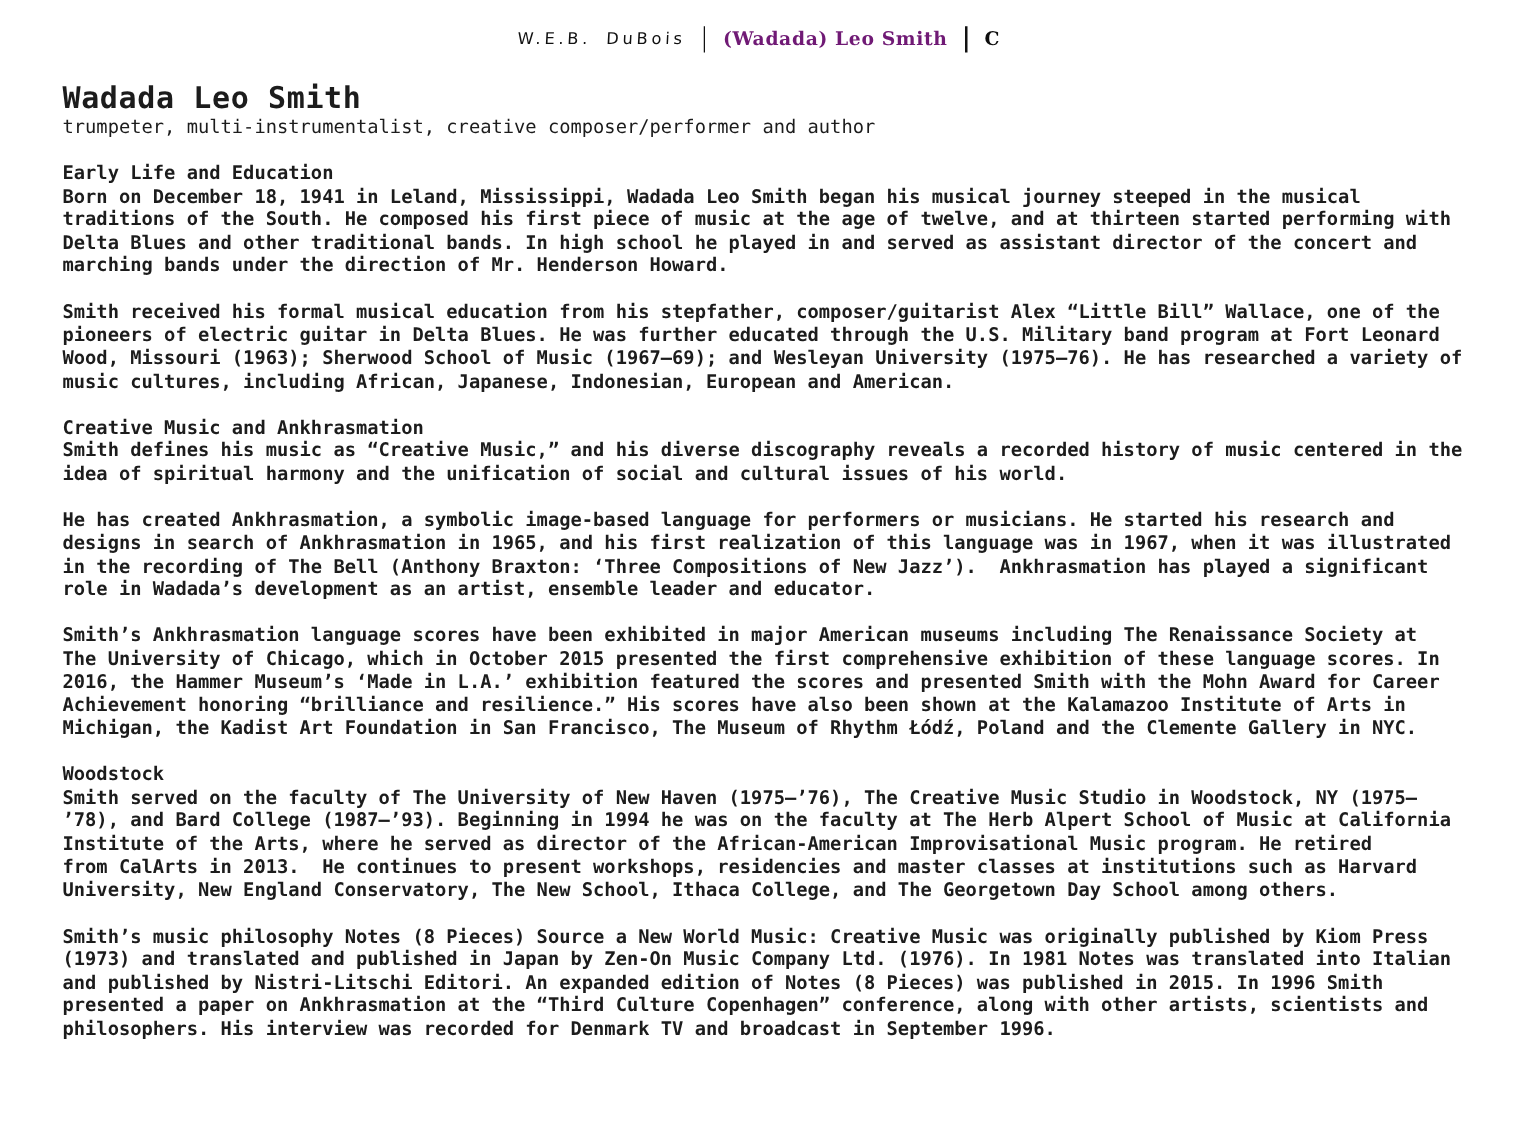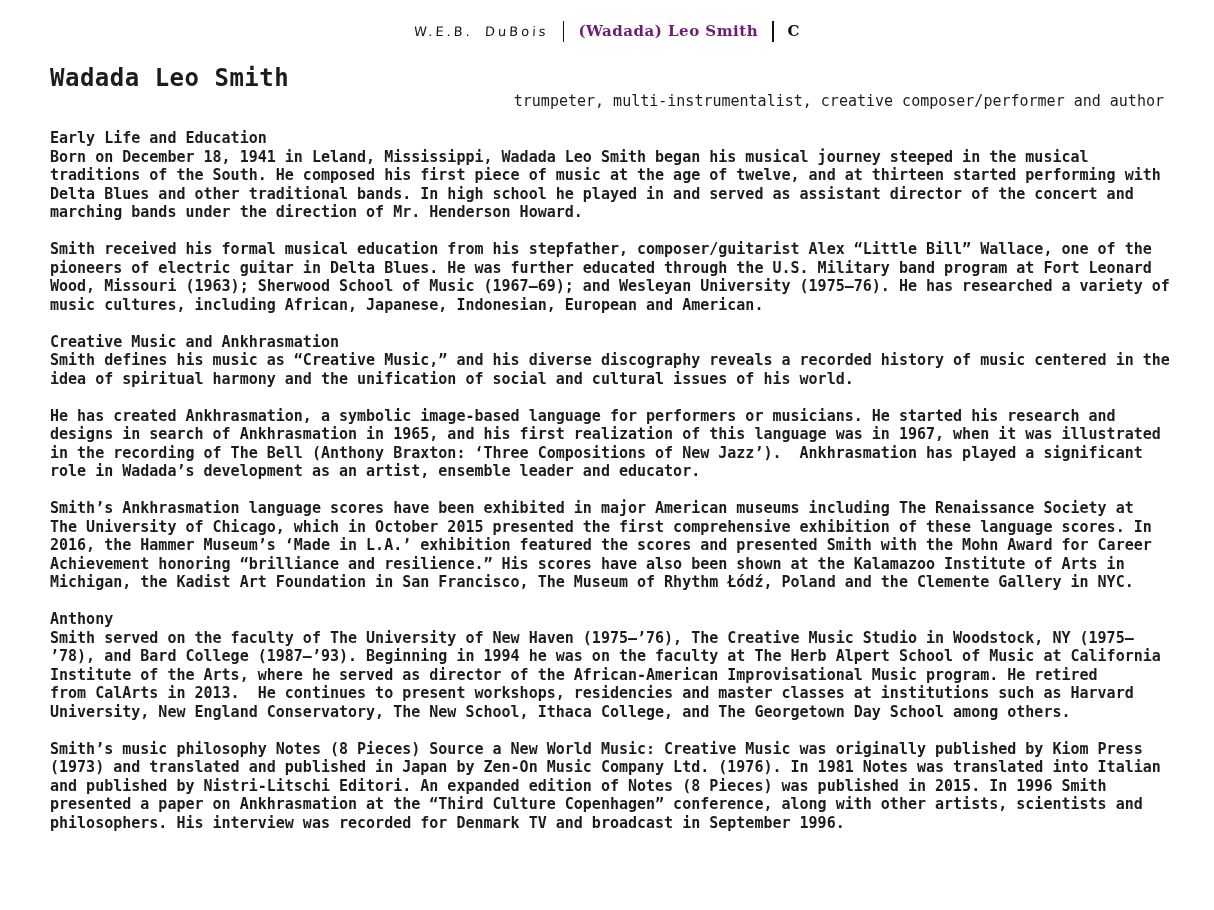--- a/index.html
+++ b/index.html
@@ -45,36 +45,35 @@
     font-size: 15px;
     color: #0d0d0d;
   }
   .sep-bar {
     width: 1.5px;
     height: 21px;
     background: #111111;
   }
   
   .article {
-    padding: 20px 50px 0 50px;
+    padding: 20px 36px 0 50px;
   }
   .page-title {
     font-size: 24px;
     font-weight: bold;
     margin: 0;
     line-height: 28px;
     letter-spacing: 0.5px;
     color: #1c1c1c;
   }
   .page-subtitle {
     font-size: 15px;
     line-height: 18.5px;
     margin: 0 0 18.5px 0;
     white-space: pre;
-    text-align: right;
   }
   .section-heading {
     font-size: 15px;
     font-weight: bold;
     line-height: 18.5px;
     margin: 0;
     white-space: pre;
   }
   .body-paragraph {
     font-size: 15px;
@@ -114,21 +113,21 @@
 idea of spiritual harmony and the unification of social and cultural issues of his world.</p>
       <p class="body-paragraph">He has created Ankhrasmation, a symbolic image-based language for performers or musicians. He started his research and
 designs in search of Ankhrasmation in 1965, and his first realization of this language was in 1967, when it was illustrated
 in the recording of The Bell (Anthony Braxton: ‘Three Compositions of New Jazz’).  Ankhrasmation has played a significant
 role in Wadada’s development as an artist, ensemble leader and educator.</p>
       <p class="body-paragraph">Smith’s Ankhrasmation language scores have been exhibited in major American museums including The Renaissance Society at
 The University of Chicago, which in October 2015 presented the first comprehensive exhibition of these language scores. In
 2016, the Hammer Museum’s ‘Made in L.A.’ exhibition featured the scores and presented Smith with the Mohn Award for Career
 Achievement honoring “brilliance and resilience.” His scores have also been shown at the Kalamazoo Institute of Arts in
 Michigan, the Kadist Art Foundation in San Francisco, The Museum of Rhythm Łódź, Poland and the Clemente Gallery in NYC.</p>
-      <h2 class="section-heading">Anthony</h2>
+      <h2 class="section-heading">Woodstock</h2>
       <p class="body-paragraph">Smith served on the faculty of The University of New Haven (1975–’76), The Creative Music Studio in Woodstock, NY (1975–
 ’78), and Bard College (1987–’93). Beginning in 1994 he was on the faculty at The Herb Alpert School of Music at California
 Institute of the Arts, where he served as director of the African-American Improvisational Music program. He retired
 from CalArts in 2013.  He continues to present workshops, residencies and master classes at institutions such as Harvard
 University, New England Conservatory, The New School, Ithaca College, and The Georgetown Day School among others.</p>
       <p class="body-paragraph">Smith’s music philosophy Notes (8 Pieces) Source a New World Music: Creative Music was originally published by Kiom Press
 (1973) and translated and published in Japan by Zen-On Music Company Ltd. (1976). In 1981 Notes was translated into Italian
 and published by Nistri-Litschi Editori. An expanded edition of Notes (8 Pieces) was published in 2015. In 1996 Smith
 presented a paper on Ankhrasmation at the “Third Culture Copenhagen” conference, along with other artists, scientists and
 philosophers. His interview was recorded for Denmark TV and broadcast in September 1996.</p>

